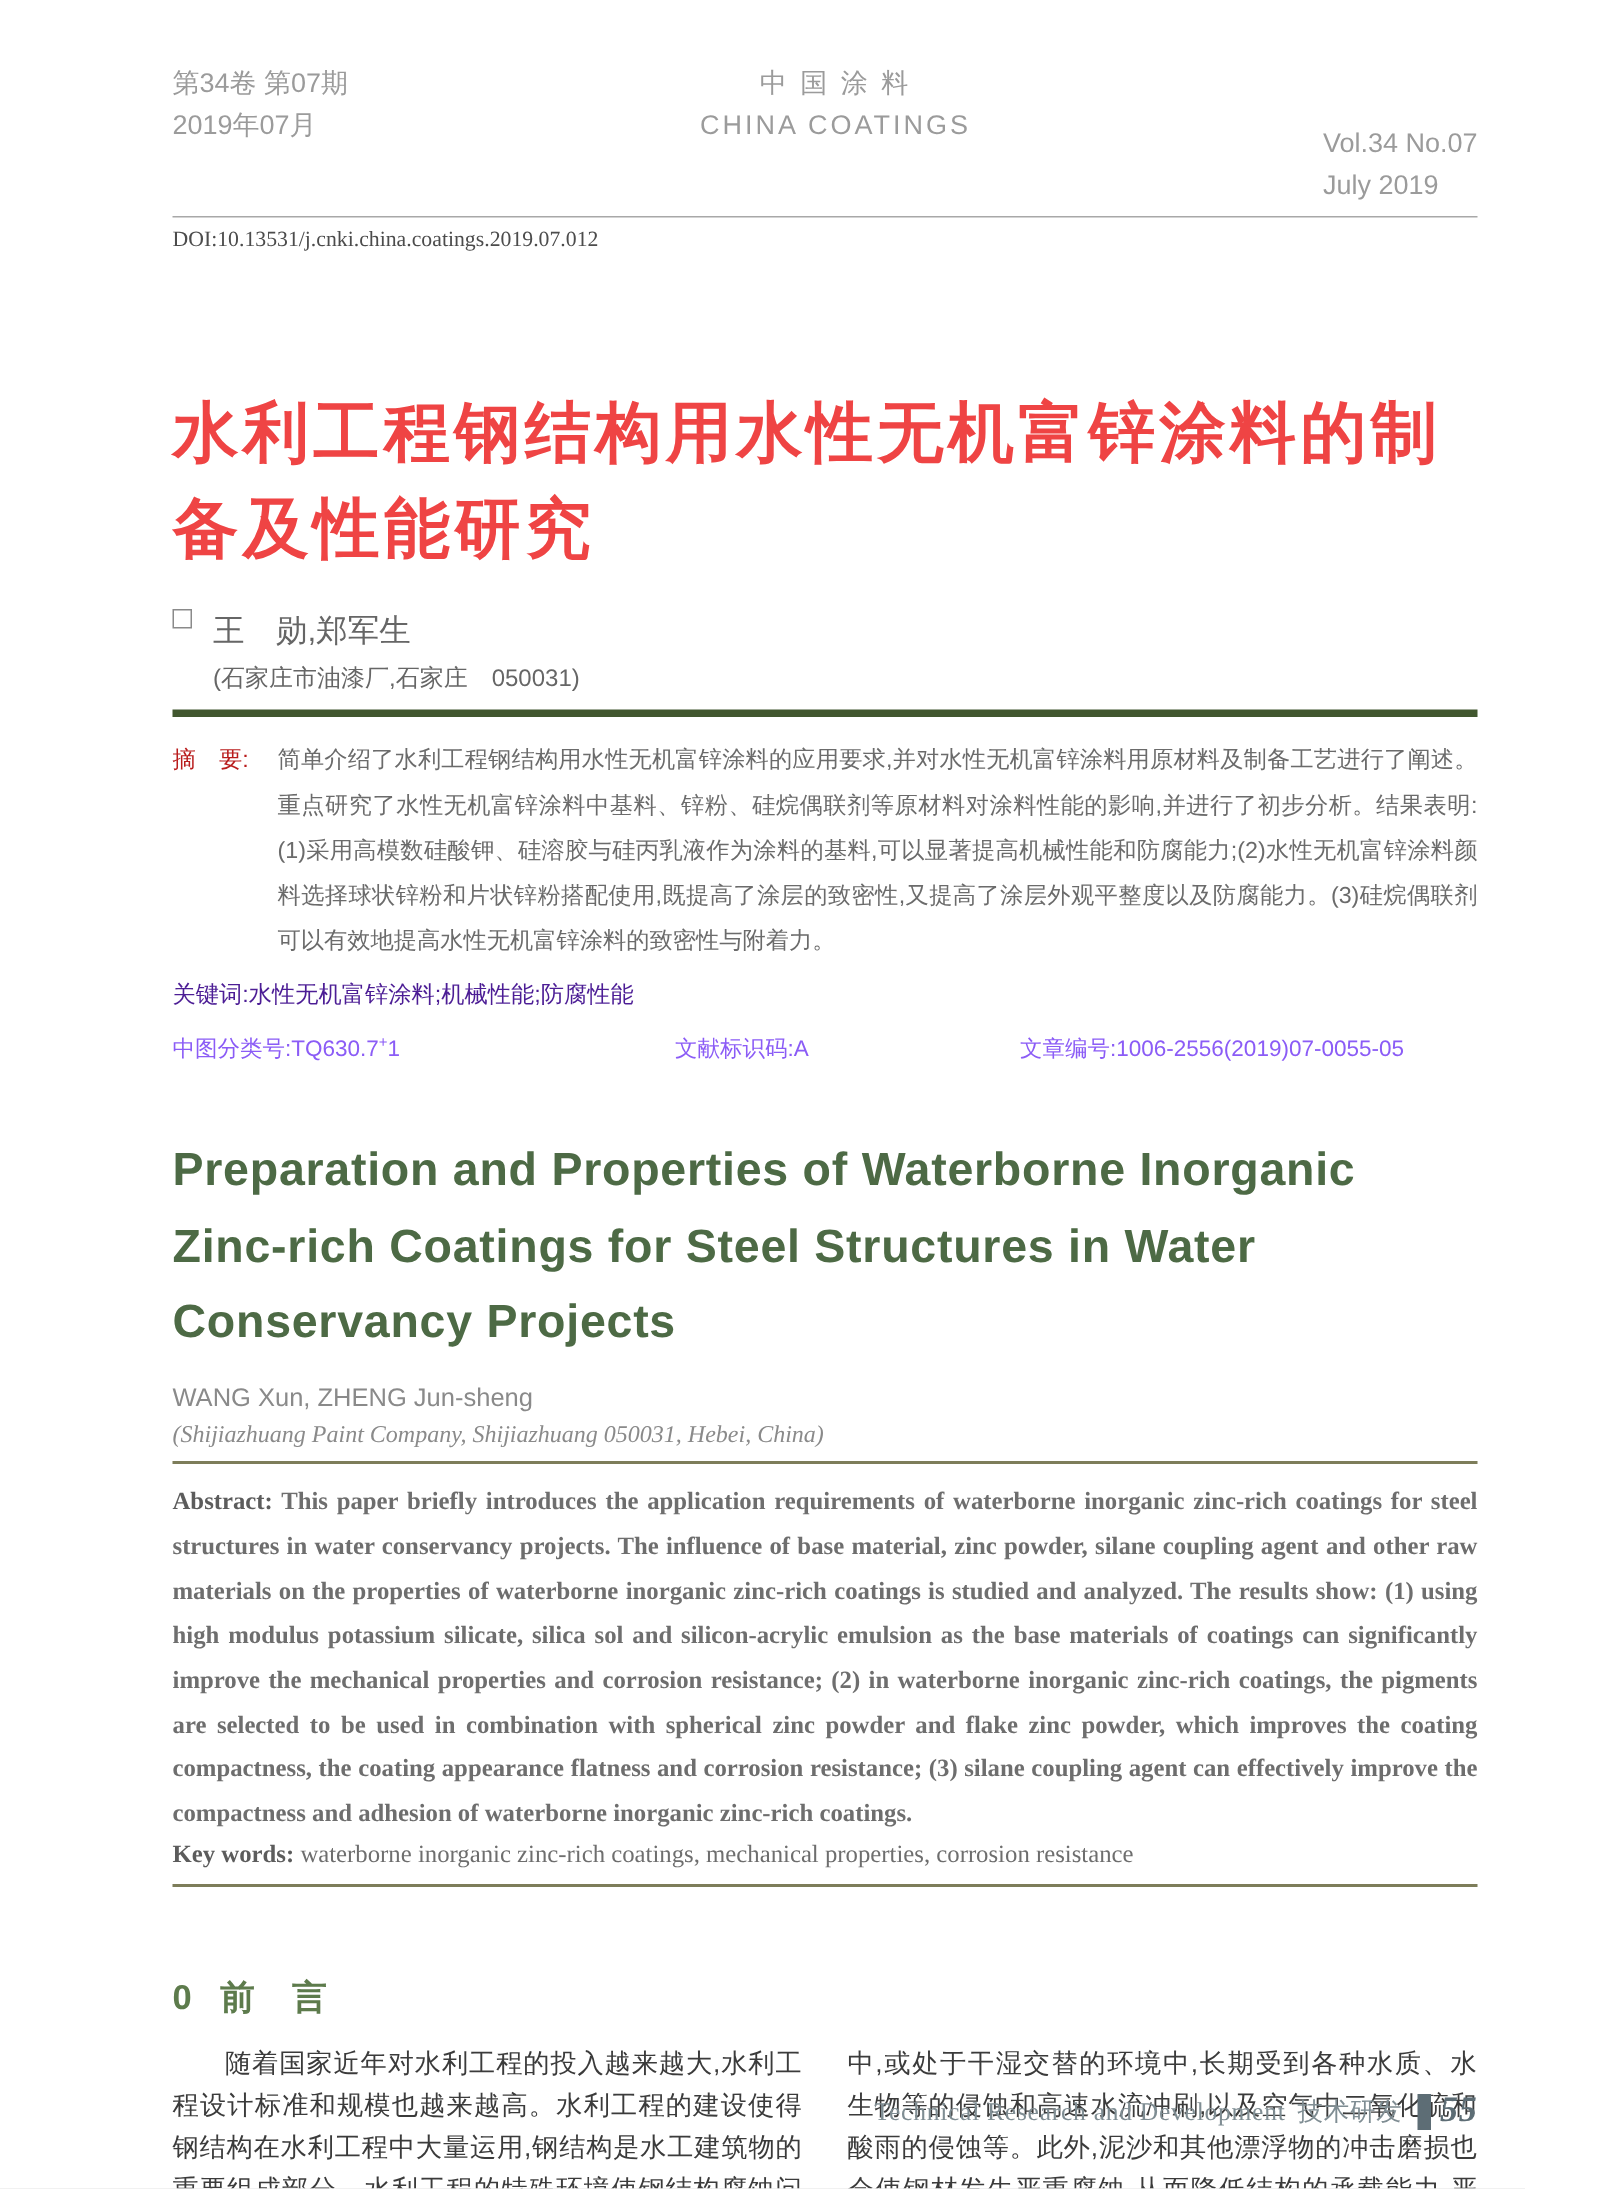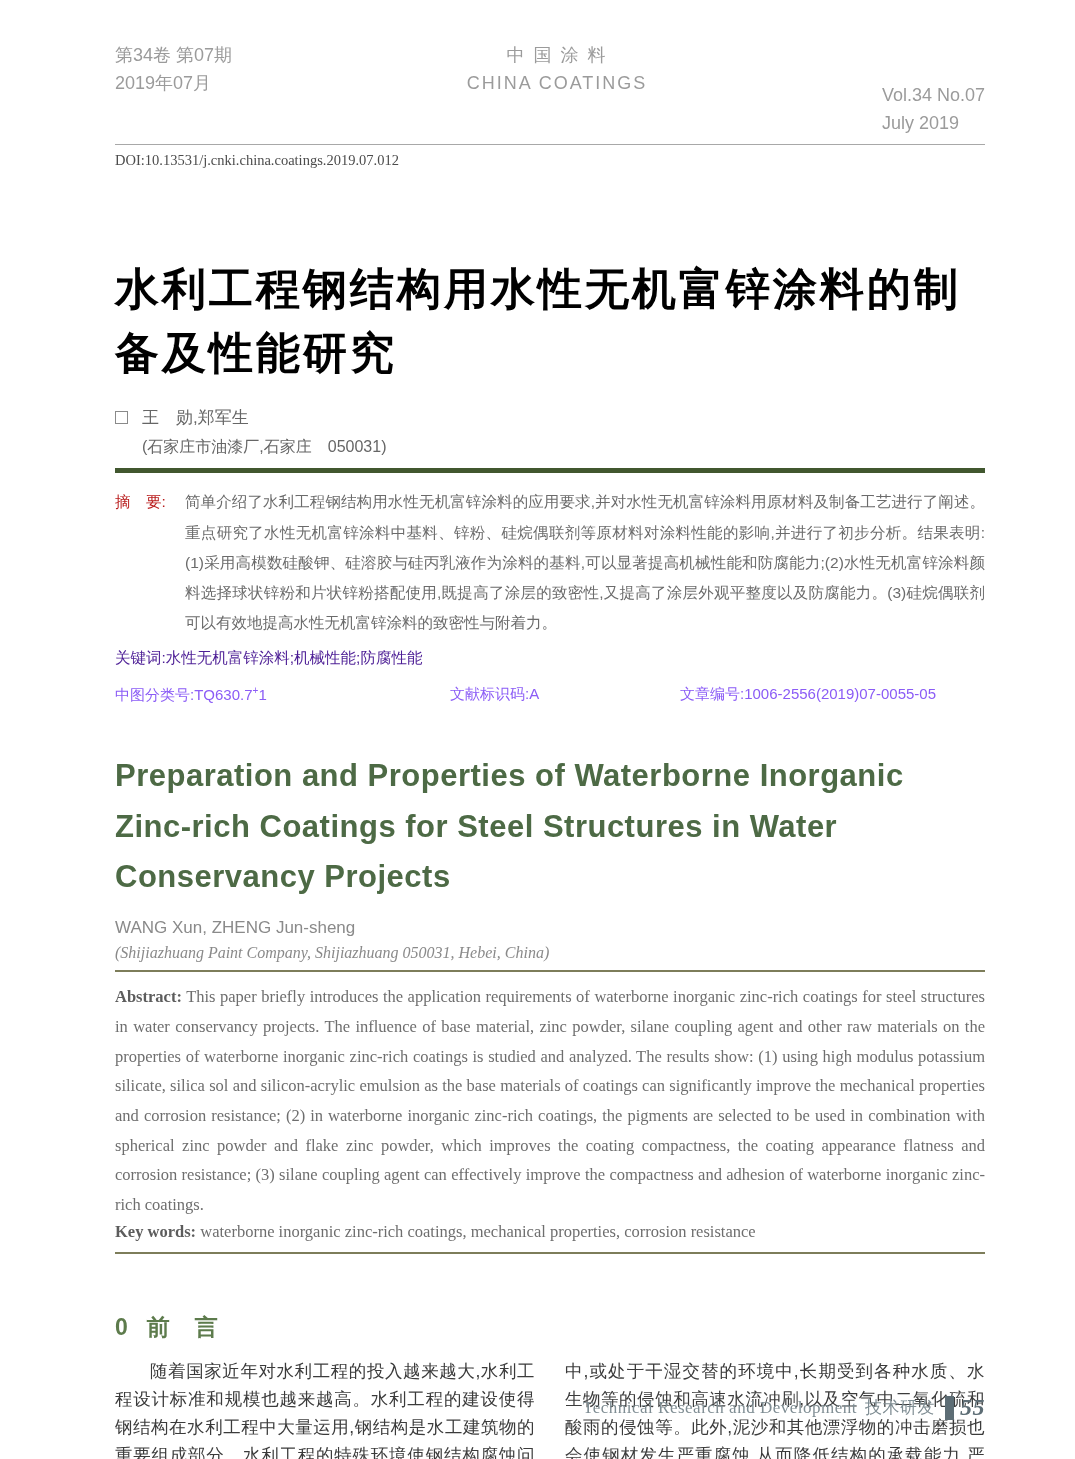--- a/index.html
+++ b/index.html
@@ -23,23 +23,23 @@
   .header-rule { border: none; border-top: 1px solid #a8a8a8; margin-top: 6px; }
   .doi { font-family: "Liberation Serif", serif; font-size: 14.5px; color: #4c4c4c; margin-top: 7px; }
 
   
   .title-cn {
     margin-top: 88px;
     font-size: 44px;
     font-weight: bold;
     letter-spacing: 3px;
     line-height: 1.45;
-    color: #000000;
+    color: #ef4444;
   }
-  .authors-cn { margin-top: 22px; font-size: 17px; color: #666; display: flex; align-items: center; }
+  .authors-cn { margin-top: 22px; font-size: 21px; color: #666; display: flex; align-items: flex-start; }
   .author-marker { display: inline-block; width: 13px; height: 13px; border: 1.5px solid #8a8a8a; margin-right: 14px; }
   .affil-cn { margin-top: 8px; font-size: 16px; color: #666; padding-left: 27px; }
   .thick-rule { height: 5px; background: #41572f; margin-top: 10px; }
 
   
   .abstract-cn { position: relative; margin-top: 14px; padding-left: 70px; font-size: 15.5px; line-height: 1.95; color: #6b6b6b; text-align: justify; }
   .abstract-cn .ab-label { position: absolute; left: 0; top: 0; color: #b91c1c; }
   .keywords-cn { margin-top: 10px; font-size: 15.5px; color: #4c1d95; }
   .meta-row { display: flex; margin-top: 16px; font-size: 15px; color: #8b5cf6; }
   .meta-row .m1 { width: 335px; }
@@ -51,21 +51,21 @@
     margin-top: 46px;
     font-size: 31px;
     font-weight: bold;
     color: #4d6a45;
     line-height: 1.62;
     letter-spacing: 0.5px;
   }
   .authors-en { margin-top: 16px; font-size: 17px; color: #8a8a8a; }
   .affil-en { margin-top: 6px; font-family: "Liberation Serif", serif; font-style: italic; font-size: 16px; color: #8a8a8a; }
   .thin-rule { border: none; border-top: 2px solid #7d7d5a; margin-top: 8px; }
-  .abstract-en { margin-top: 10px; font-family: "Liberation Serif", serif; font-size: 16.5px; line-height: 1.8; color: #6e6e6e; text-align: justify; }
+  .abstract-en { margin-top: 10px; font-family: "Liberation Serif", serif; font-size: 16.5px; line-height: 1.8; color: #6e6e6e; text-align: justify; font-weight: bold; }
   .abstract-en b, .keywords-en b { color: #5c5c5c; }
   .keywords-en { margin-top: 2px; font-family: "Liberation Serif", serif; font-size: 16.5px; color: #6e6e6e; }
   .thin-rule2 { border: none; border-top: 2px solid #7d7d5a; margin-top: 10px; }
 
   
   .section-head { margin-top: 58px; font-size: 23px; font-weight: bold; color: #5d7b4c; letter-spacing: 1px; }
   .section-head .num { margin-right: 18px; }
   .two-col { display: flex; gap: 30px; margin-top: 14px; }
   .col { width: 420px; font-size: 17.5px; line-height: 1.6; color: #3b3b3b; text-align: justify; letter-spacing: 0.5px; }
   .col.first p { text-indent: 2em; }

